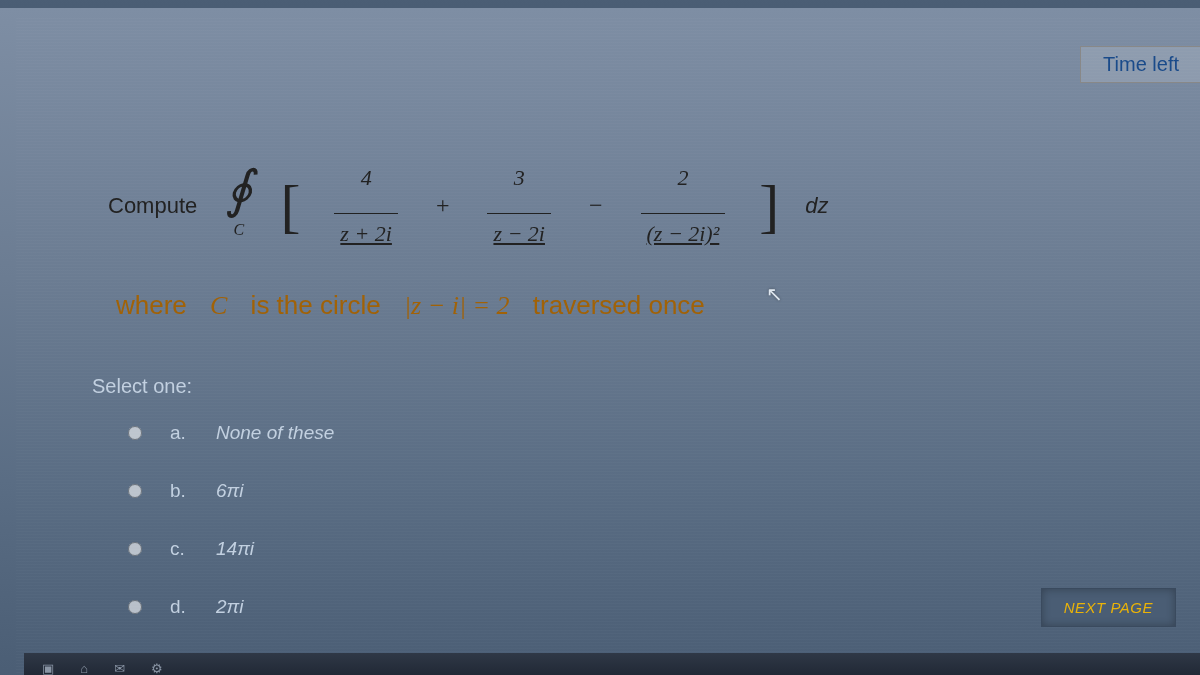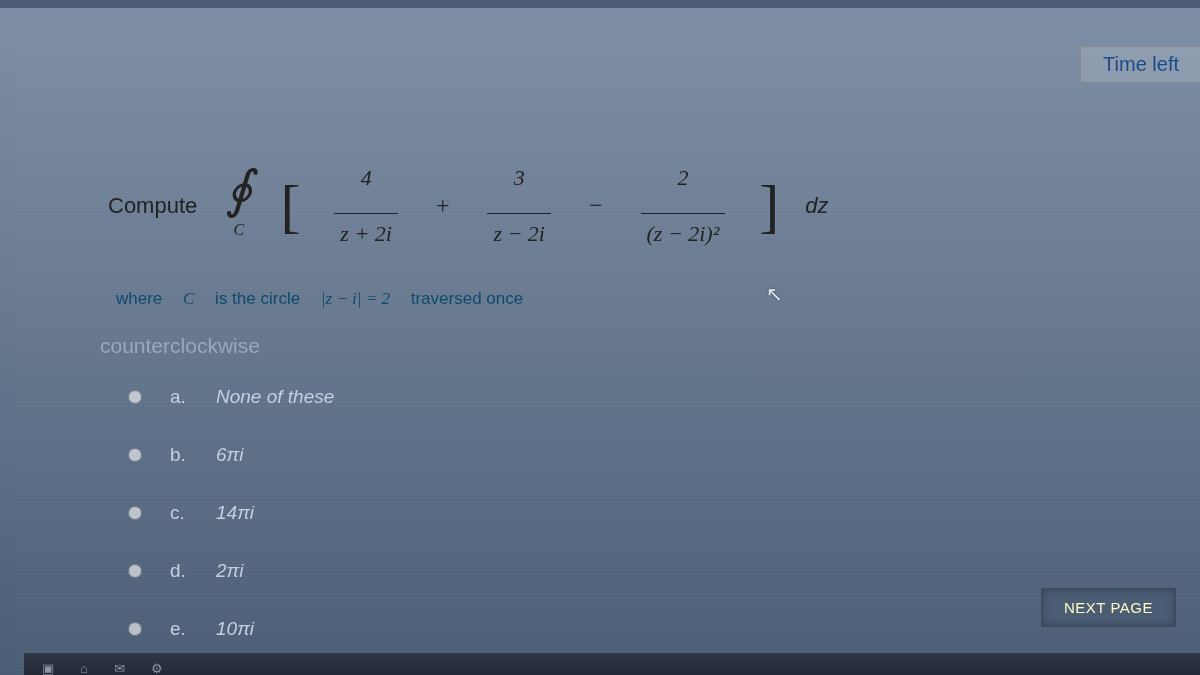--- a/index.html
+++ b/index.html
@@ -67,34 +67,34 @@
   .frac {
     display: inline-flex;
     flex-direction: column;
     align-items: center;
     font-family: "Times New Roman", serif;
     font-style: italic;
     font-size: 22px;
     vertical-align: middle;
   }
   .frac .num { padding: 0 6px 2px 6px; }
-  .frac .den { border-top: 1.5px solid #222; padding: 2px 6px 0 6px; }
+  .frac .den { border-top: 1.5px solid #222; padding: 2px 6px 0 6px; text-decoration: underline; }
   .op {
     font-family: "Times New Roman", serif;
     font-size: 24px;
     padding: 0 4px;
   }
   .dz {
     font-family: Liberation Sans, sans-serif;
     font-style: italic;
     font-size: 22px;
   }
   .where-text {
-    font-size: 17px;
-    color: #0c4a6e;
+    font-size: 26px;
+    color: #a16207;
     font-family: Arial, sans-serif;
   }
   .where-text .mi {
     font-family: "Times New Roman", serif;
     font-style: italic;
   }
   .ccw {
     font-size: 21px;
     color: #9aa8ba;
     margin-top: 6px;
@@ -125,24 +125,25 @@
   }
   .opt .val {
     font-family: Liberation Sans, sans-serif;
     font-style: italic;
   }
   .next-btn {
     position: absolute;
     right: 32px;
     bottom: 56px;
     background: #4a5d74;
-    color: #fef9c3;
+    color: #eab308;
     border: 1px solid #3a4a5e;
     padding: 10px 22px;
     font-size: 15px;
+    font-style: italic;
     letter-spacing: 0.5px;
     cursor: pointer;
     box-shadow: inset 0 0 8px rgba(0,0,0,0.3);
   }
   .cursor-arrow {
     position: absolute;
     left: 742px; top: 258px;
     font-size: 20px;
     color: #dfe7f0;
     text-shadow: 0 0 3px rgba(0,0,0,0.4);
@@ -203,23 +204,23 @@
       </span>
 
       <span class="bracket">]</span>
 
       <span class="dz">dz</span>
 
       <span class="where-text">
         <span>where </span><span class="mi">C</span><span> is the circle </span><span class="mi">|z − i| = 2</span><span> traversed once</span>
       </span>
     </div>
-    <div class="ccw">counterclockwise</div>
   </div>
 
+  <div class="select-one">Select one:</div>
 
   <div class="options">
     <label class="opt">
       <input type="radio" name="ans" style="">
       <span class="key">a.</span>
       <span class="val">None of these</span>
     </label>
     <label class="opt">
       <input type="radio" name="ans" style="">
       <span class="key">b.</span>

